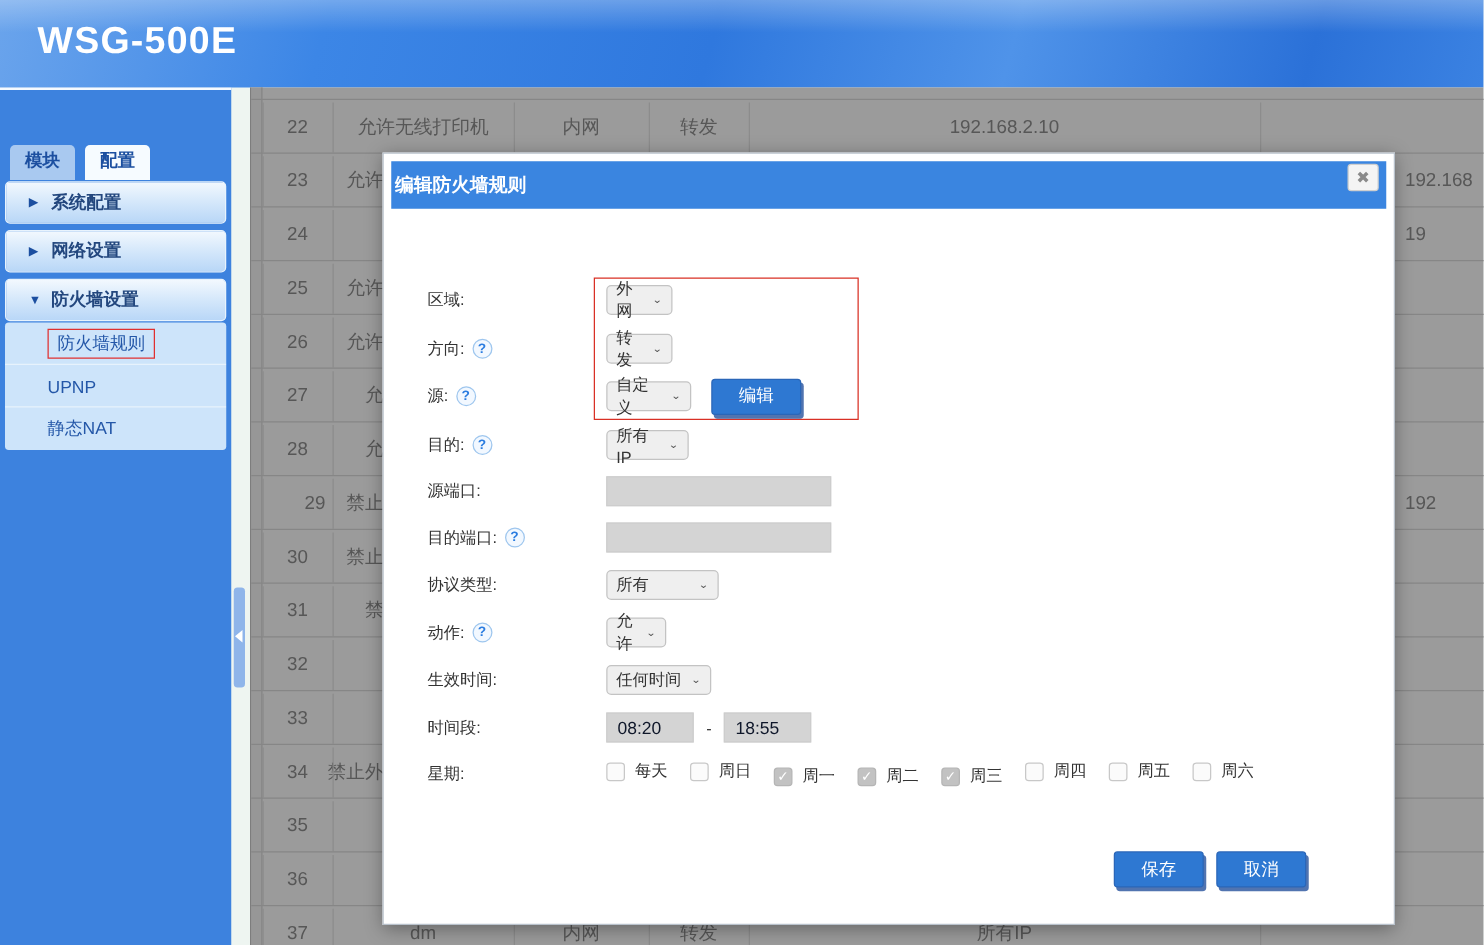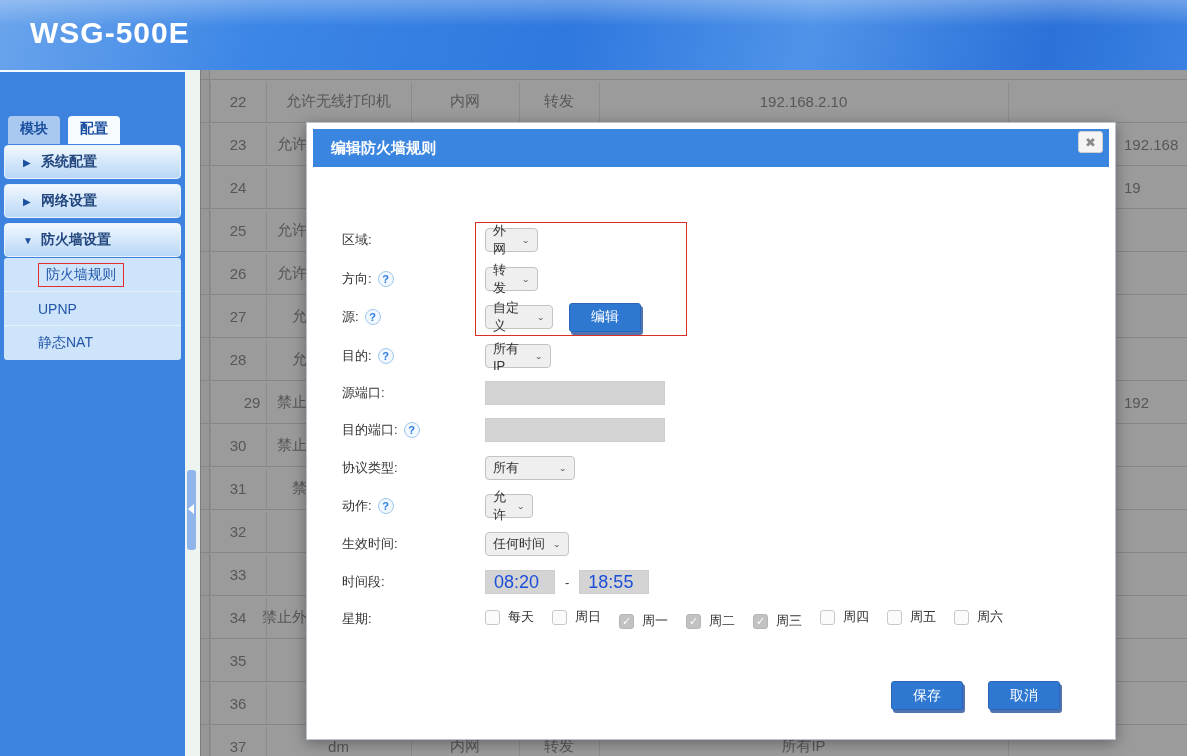--- a/index.html
+++ b/index.html
@@ -51,51 +51,51 @@
   .cline { position:absolute; top:2px; bottom:0; width:1px; background:#8c8c8c; }
   .frag-left { position:absolute; top:0; height:43px; left:30px; width:76px; display:flex;
     align-items:center; justify-content:flex-end; color:#575757; font-size:15px; overflow:hidden; }
   .frag-right { position:absolute; top:0; height:43px; right:0; width:64px; display:flex;
     align-items:center; justify-content:flex-start; color:#575757; font-size:15px; overflow:hidden; }
 
   
   #dialog { position:absolute; left:306px; top:122px; width:810px; height:618px;
     background:#fff; border:1px solid #b9c2cc; box-shadow:0 3px 14px rgba(0,0,0,.35); z-index:10; }
   #dialog-header { position:absolute; left:6px; top:6px; right:6px; height:38px;
-    background:#3a85e0; display:flex; align-items:center; padding-left:18px; }
+    background:#3a85e0; display:flex; align-items:center; padding-left:3px; }
   #dialog-title { color:#fff; font-size:15px; font-weight:bold; }
   #dialog-close { position:absolute; right:12px; top:8px; width:25px; height:22px;
     background:#f4f4f4; border:1px solid #cfcfcf; border-radius:3px; color:#8a8a8a;
     font-size:13px; font-weight:bold; display:flex; align-items:center; justify-content:center; cursor:pointer; }
 
   .frow { position:absolute; left:35px; right:20px; height:26px; display:flex; align-items:center; font-size:13px; color:#333; }
   .flabel { display:inline-flex; align-items:center; gap:6px; width:143px; }
   .help-icon { display:inline-flex; width:16px; height:16px; border:1px solid #9ec6ee;
     border-radius:50%; background:#f2f8ff; color:#2a7ce0; font-size:11px; font-weight:bold;
     align-items:center; justify-content:center; }
   .text-input { width:180px; height:25px; border:1px solid #c5c5c5; background:#fff;
     font-size:13px; color:#333; padding:0 8px; font-family:inherit; }
   .dd { height:24px; background:#efefef; border:1px solid #c3c3c3; border-radius:4px;
     display:inline-flex; align-items:center; justify-content:space-between;
     padding:0 7px; font-size:13px; color:#333; cursor:pointer; }
   .dd .chev { font-size:10px; color:#555; margin-left:5px; transform:scaleY(.8); }
   .dis-input { width:180px; height:24px; background:#d4d4d4; border:1px solid #cdcdcd;
     font-size:13px; color:#555; padding:0 8px; font-family:inherit; }
   .time-input { width:70px; height:24px; background:#d4d4d4; border:1px solid #cdcdcd;
-    font-size:18px; color:#1d4ed8; padding:0 8px; font-family:inherit; }
+    font-size:14px; color:#0f172a; padding:0 8px; font-family:inherit; }
   .btn-blue { height:29px; padding:0 21px; background:#2e78d2; color:#fff; font-size:14px;
     border:1px solid #2a66b8; border-radius:3px; box-shadow:2px 3px 0 rgba(23,70,150,.75);
     cursor:pointer; font-family:inherit; }
   #red-box { position:absolute; left:168px; top:99px; width:212px; height:114px;
     border:1px solid #d93025; pointer-events:none; }
   .week-item { display:inline-flex; align-items:center; margin-right:18px; gap:8px; font-size:13px; color:#333; }
   .cb { width:15px; height:15px; border:1px solid #c8c8c8; border-radius:3px; background:#fbfbfb;
     display:inline-flex; align-items:center; justify-content:center; font-size:11px; color:#fff; cursor:pointer; }
   .cb.checked { background:#c2c2c2; border-color:#b5b5b5; }
-  #dialog-buttons { position:absolute; top:558px; left:584px; display:flex; gap:25px; }
+  #dialog-buttons { position:absolute; top:558px; left:584px; display:flex; gap:10px; }
 </style>
 </head>
 <body>
 
 <div id="stage">
 
   <div id="banner">
     <div id="app-title">WSG-500E</div>
   </div>
 

